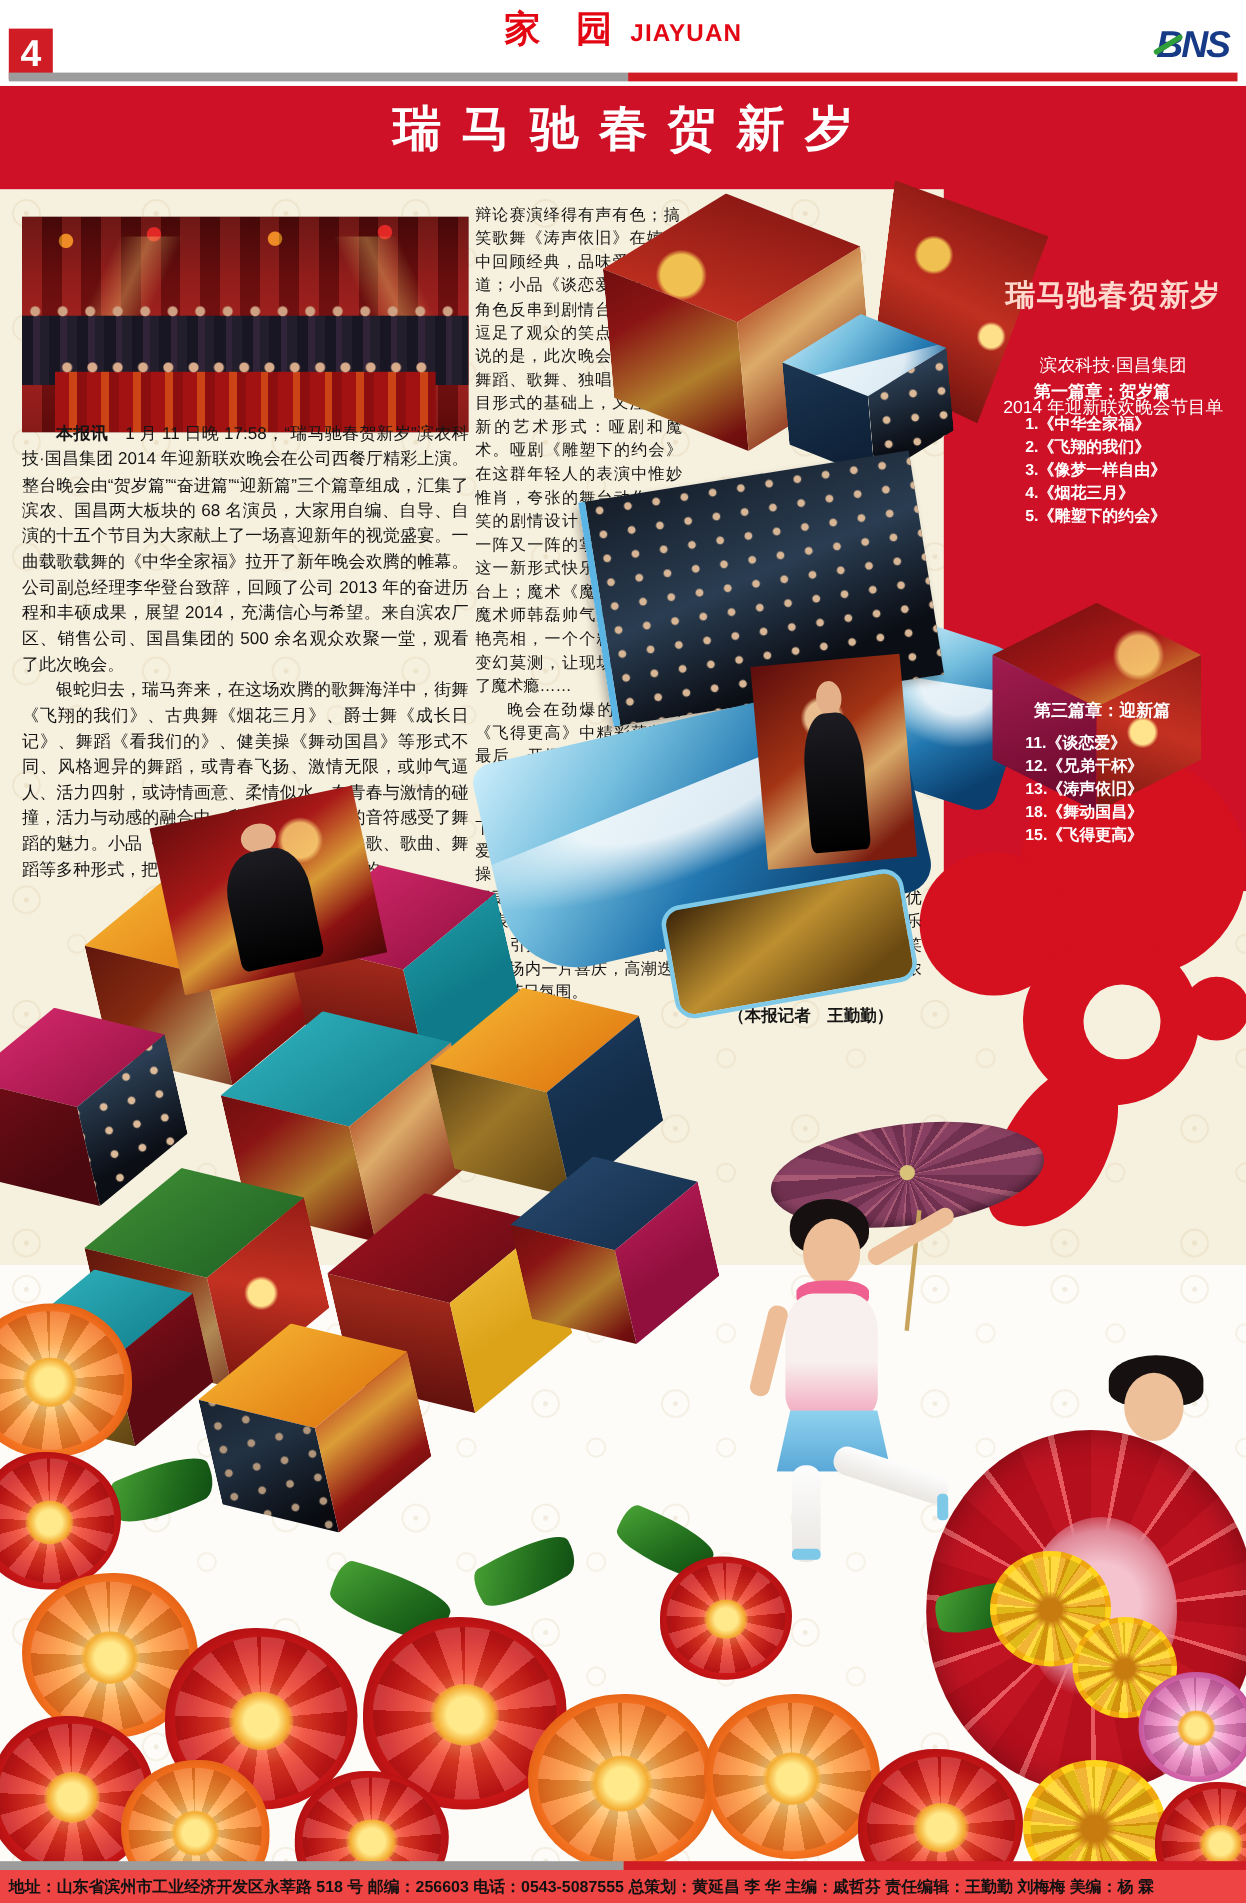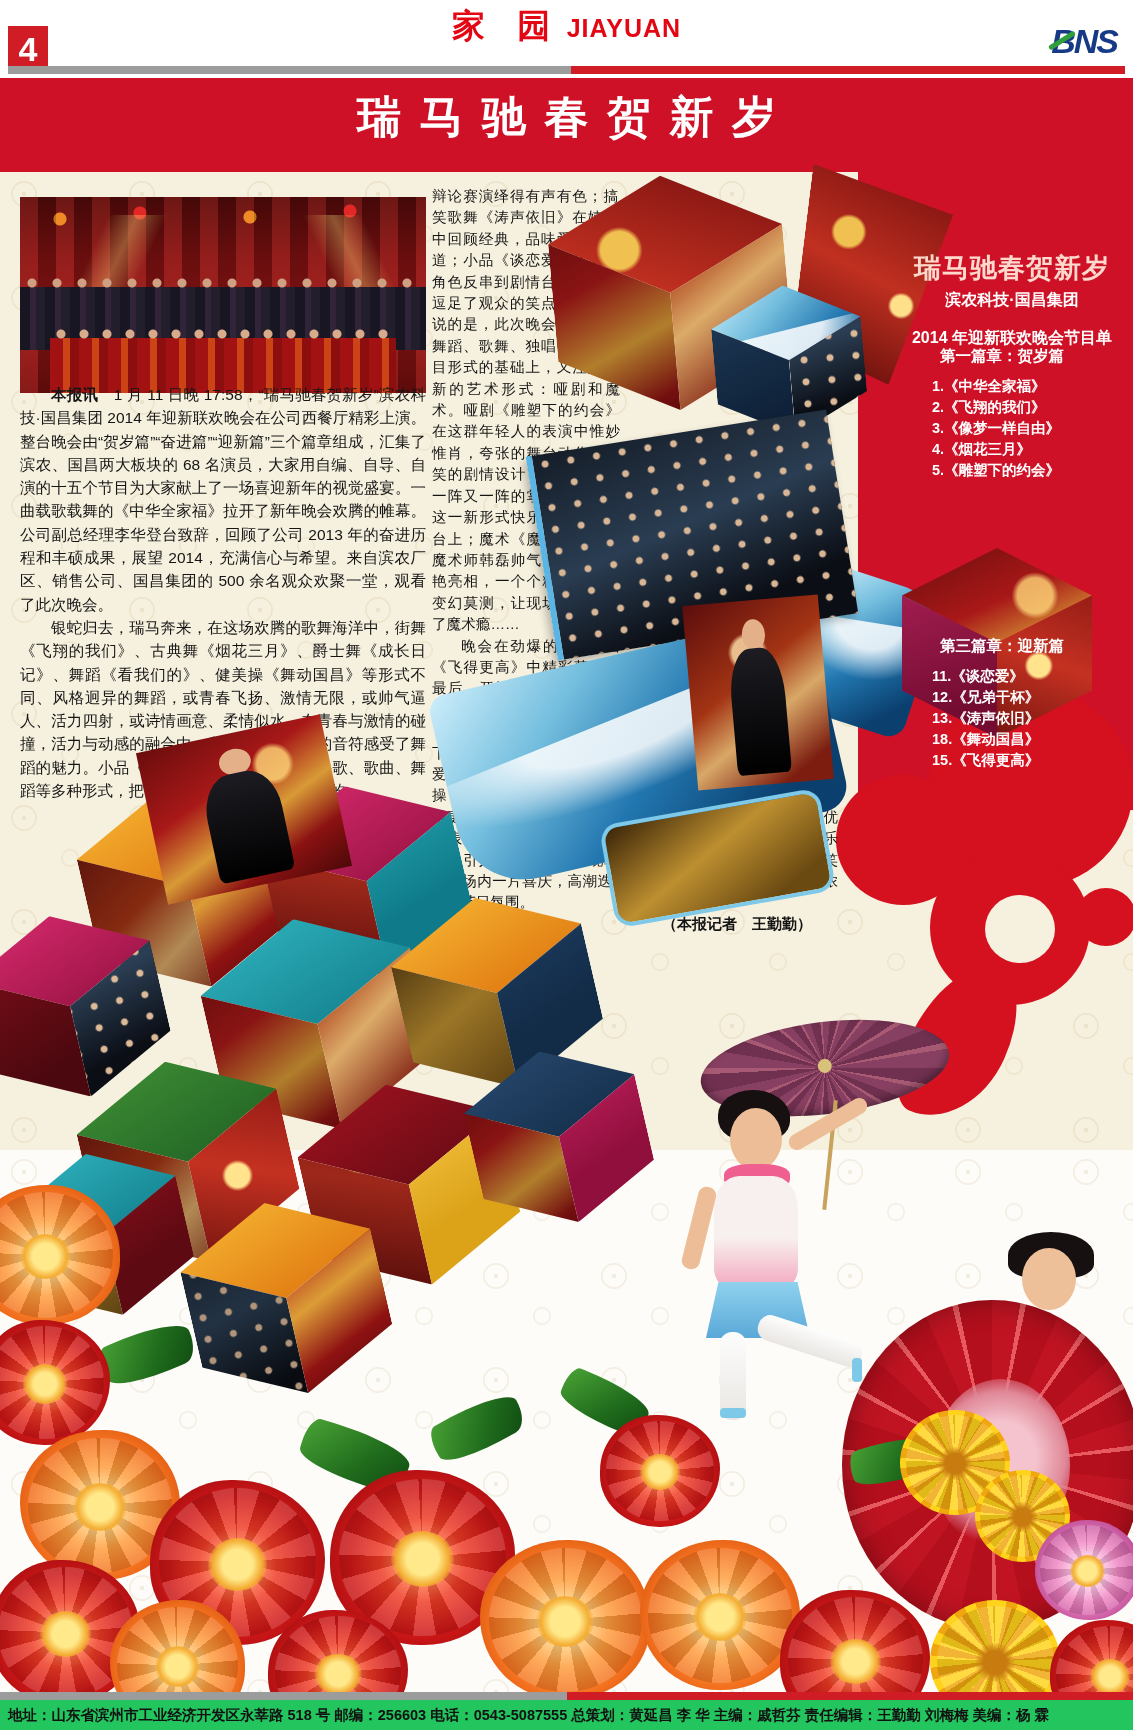--- a/index.html
+++ b/index.html
@@ -6,21 +6,21 @@
   .page{position:relative;width:1133px;height:1730px;margin:0 auto;background:#fdfcf6;
         overflow:hidden;font-family:"Liberation Sans","DejaVu Sans",sans-serif;}
 
   
   .header{position:absolute;left:0;top:0;width:1133px;height:78px;background:#fff;z-index:6;}
   .pageno{position:absolute;left:8px;top:26px;width:40px;height:46px;background:#d01c24;color:#fff;
           font-size:34px;font-weight:bold;text-align:center;line-height:46px;}
   .masthead{position:absolute;left:0;top:4px;width:1133px;text-align:center;}
   .masthead .cn{font-family:"Liberation Serif","DejaVu Serif",serif;font-size:33px;font-weight:bold;
                 color:#e30613;letter-spacing:12px;}
-  .masthead .py{font-size:25px;font-weight:bold;color:#e30613;letter-spacing:1px;}
+  .masthead .py{font-size:22px;font-weight:bold;color:#e30613;letter-spacing:1px;}
   .datebox{position:absolute;left:386px;top:40px;width:360px;height:24px;border:1px solid #333;
            background:#fff;font-size:14.5px;color:#111;text-align:center;line-height:24px;}
   .bns{position:absolute;right:16px;top:22px;font-size:34px;font-weight:900;font-style:italic;
        color:#173a86;letter-spacing:-2px;}
   .bns::after{content:"";position:absolute;left:-4px;top:16px;width:30px;height:5px;background:#2f9e3b;
        transform:rotate(-32deg);border-radius:3px;}
   .rule-gray{position:absolute;left:8px;top:66px;width:563px;height:8px;background:#9c9c9c;}
   .rule-red{position:absolute;left:571px;top:66px;width:554px;height:8px;background:#d01c24;}
 
   
@@ -72,21 +72,21 @@
   .row-front{position:absolute;left:30px;right:30px;top:72%;height:28%;
      background:repeating-linear-gradient(90deg,#a31212 0 13px,#cc4416 13px 20px,#8c0e0e 20px 29px);}
   .row-front::before{content:"";position:absolute;left:0;right:0;top:-9px;height:11px;
      background-image:radial-gradient(circle 5px at 11px 5px,#d8ab8a 0 4px,transparent 5px);
      background-size:23px 11px;background-repeat:repeat-x;}
 
   
   .prog{position:absolute;z-index:4;color:#fff;}
   .prog-title{left:893px;top:250px;width:238px;text-align:center;font-family:"Liberation Serif","DejaVu Serif",serif;
      font-size:27px;font-weight:bold;color:#ffd9cd;letter-spacing:1px;}
-  .prog-sub{left:893px;width:238px;text-align:center;font-size:16px;font-weight:bold;}
+  .prog-sub{left:893px;width:238px;text-align:center;font-size:16px;font-weight:normal;margin-top:32px;}
   .prog-chap{left:884px;width:236px;}
   .prog-chap h4{margin:0 0 9px;text-align:center;font-size:15.5px;font-weight:bold;color:#fff;}
   .prog-chap ul{margin:0;padding:0 0 0 48px;list-style:none;font-size:14.5px;line-height:21px;font-weight:bold;}
 
   
   .cube{position:absolute;}
   .cube i{position:absolute;inset:0;display:block;}
   .ct{clip-path:polygon(50% 0,100% 25%,50% 50%,0 25%);}
   .cl{clip-path:polygon(0 25%,50% 50%,50% 100%,0 75%);filter:brightness(.82);}
   .cr{clip-path:polygon(100% 25%,50% 50%,50% 100%,100% 75%);filter:brightness(1.02);}
@@ -159,21 +159,21 @@
   .f-yel{border-radius:50%;background:repeating-conic-gradient(#ffd31c 0 11deg,#f0a60e 11deg 22deg);}
   .f-yel::after{background:radial-gradient(circle,#c87c10 0 40%,rgba(200,124,16,0) 70%);}
   .f-pnk{border-radius:50% 50% 48% 52%/52% 48% 50% 50%;
      background:radial-gradient(circle at 50% 52%,#ffd7ee 0 16%,#ef86c2 42%,#c2539b 72%,#9c3a80);}
   .leaf{position:absolute;z-index:5;background:linear-gradient(130deg,#4aa335,#1f6b1c 60%,#0f4a12);
      border-radius:12% 88% 18% 82%/58% 42% 62% 38%;}
 
   
   .f-rule-gray{position:absolute;left:0;top:1692px;width:567px;height:8px;background:#9c9c9c;z-index:7;}
   .f-rule-red{position:absolute;left:567px;top:1692px;width:566px;height:8px;background:#d01c24;z-index:7;}
-  .footer{position:absolute;left:0;top:1700px;width:1133px;height:30px;background:#22c55e;z-index:7;}
+  .footer{position:absolute;left:0;top:1700px;width:1133px;height:30px;background:#ef4444;z-index:7;}
   .footer .line{margin:0;padding:6px 8px 0;font-size:14.5px;font-weight:bold;color:#111;white-space:nowrap;}
 </style>
 </head>
 <body>
 
 <div class="page">
 
   <div class="paper"></div>
   <div class="paper lower"></div>
 

